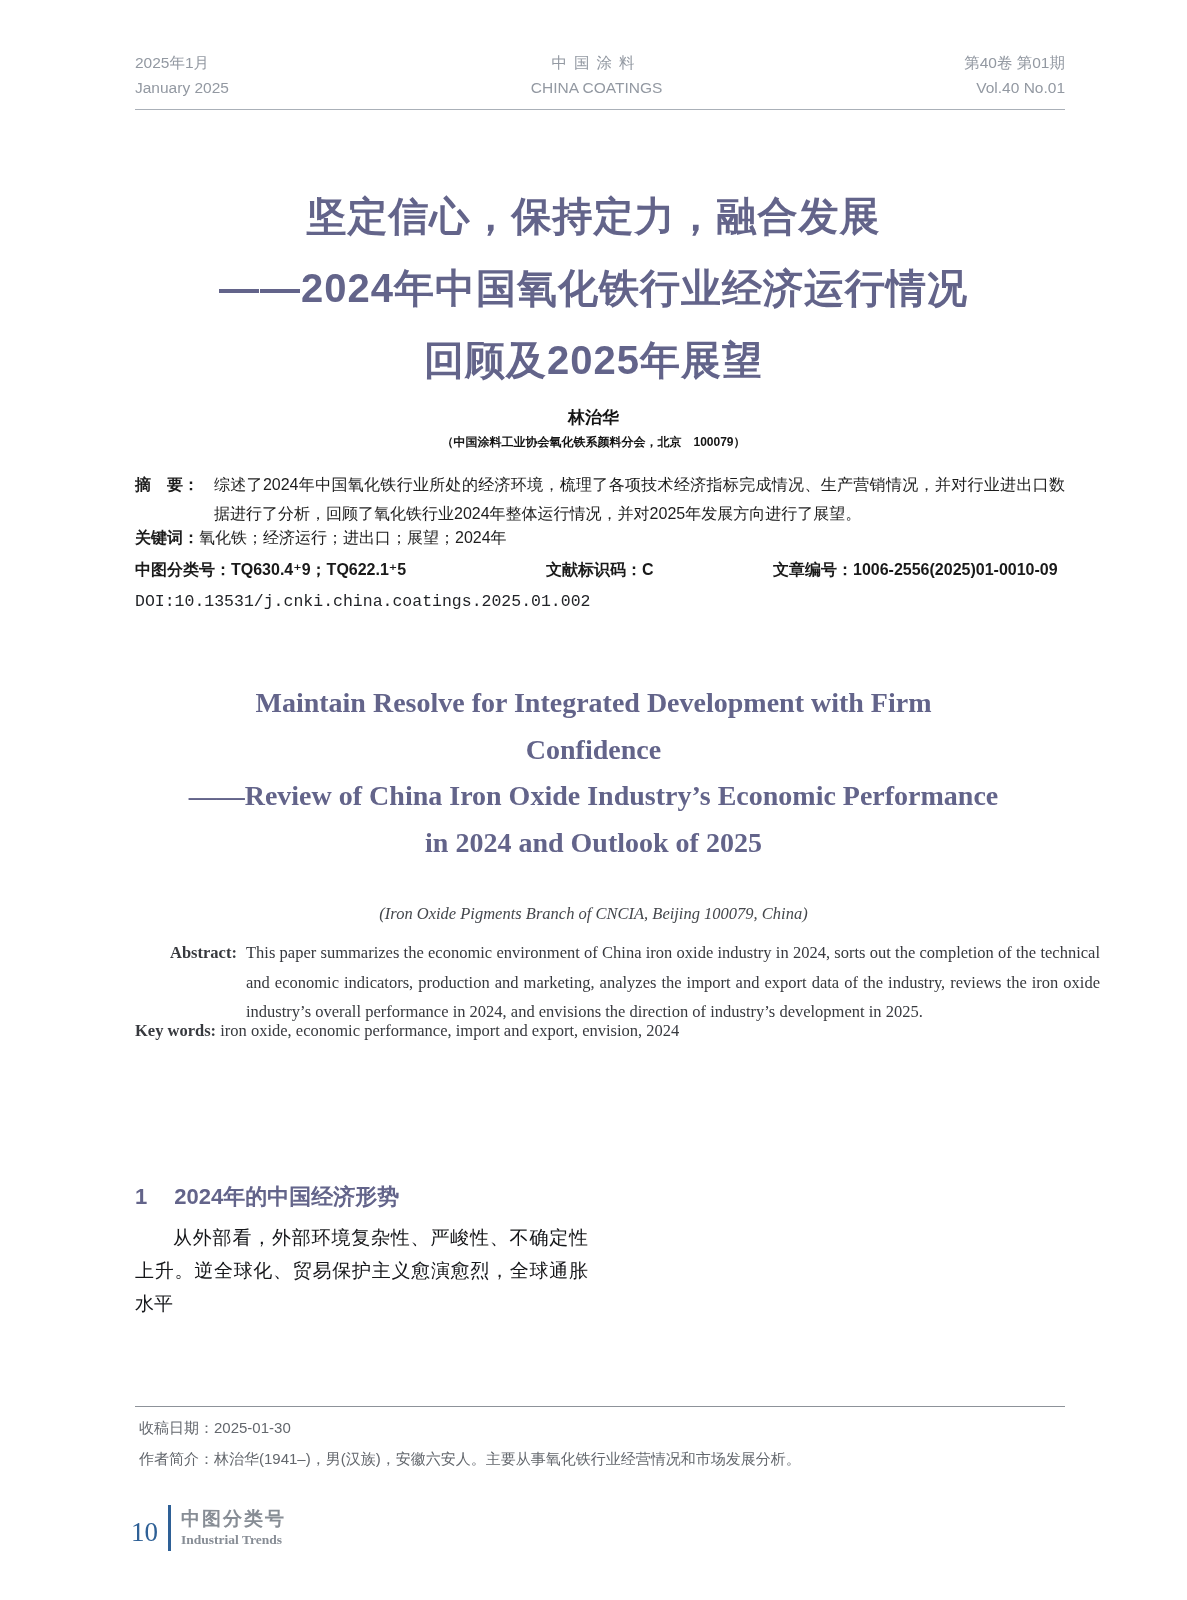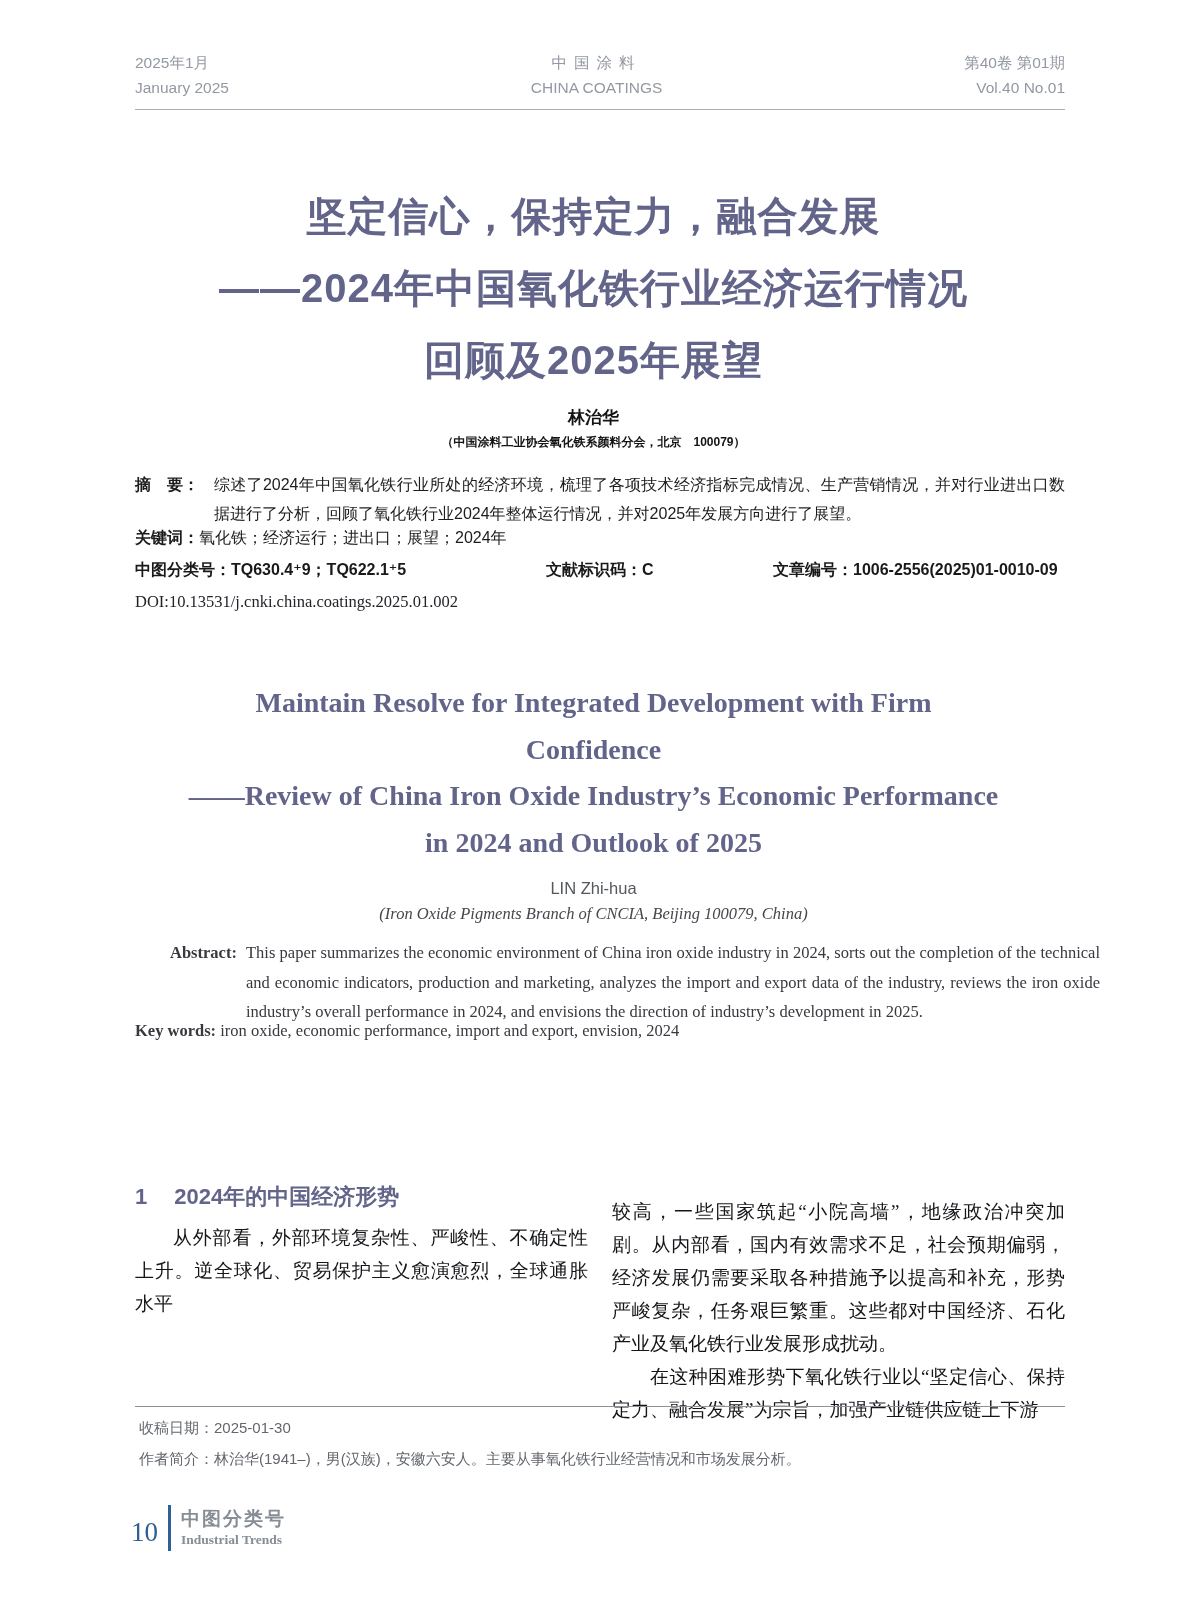--- a/index.html
+++ b/index.html
@@ -34,21 +34,21 @@
   .abstract-cn .hang-text { display:block; padding-left:79px; }
   .keywords-cn { position:absolute; left:135px; top:528px; width:930px; font-size:16px; color:#1c1c1c; }
   .inline-label { font-weight:bold; }
   .meta-row { position:absolute; left:135px; top:560px; width:930px; height:24px;
               font-size:16px; font-weight:600; color:#191919; }
   .meta-row .m-clc  { position:absolute; left:0; }
   .meta-row .m-code { position:absolute; left:411px; }
   .meta-row .m-no   { position:absolute; left:638px; }
   .meta-row .inline-label { font-weight:bold; }
   .doi { position:absolute; left:135px; top:592px; width:930px;
-         font-family:Liberation Serif, serif; font-size:16.5px; color:#222428; }
+         font-family:Liberation Mono, monospace; font-size:16.5px; color:#222428; }
 
   
   .title-en { position:absolute; left:0; top:680px; width:1187px; text-align:center;
               font-family:"Liberation Serif","DejaVu Serif",serif; font-weight:bold;
               color:#63648a; font-size:28px; line-height:46.5px; }
   .author-en { position:absolute; left:0; top:879px; width:1187px; text-align:center;
                font-size:16.5px; color:#54575c; }
   .affil-en  { position:absolute; left:0; top:904px; width:1187px; text-align:center;
                font-style:italic; font-family:"Liberation Serif","DejaVu Serif",serif;
                font-size:16.5px; color:#44474c; }
@@ -142,44 +142,39 @@
 
   <div class="doi">DOI:10.13531/j.cnki.china.coatings.2025.01.002</div>
 
   <div class="title-en">
     <div>Maintain Resolve for Integrated Development with Firm</div>
     <div>Confidence</div>
     <div>——Review of China Iron Oxide Industry’s Economic Performance</div>
     <div>in 2024 and Outlook of 2025</div>
   </div>
 
-  <div class="author-en">LIN Zhi-hua</div>
   <div class="affil-en">(Iron Oxide Pigments Branch of CNCIA, Beijing 100079, China)</div>
 
   <div class="abstract-en hang">
     <span class="hang-label">Abstract:</span>
     <span class="hang-text">This paper summarizes the economic environment of China iron oxide industry in 2024, sorts out the completion of the technical and economic indicators, production and marketing, analyzes the import and export data of the industry, reviews the iron oxide industry’s overall performance in 2024, and envisions the direction of industry’s development in 2025.</span>
   </div>
 
   <div class="keywords-en">
     <span class="inline-label">Key words:</span>&nbsp;<span>iron oxide, economic performance, import and export, envision, 2024</span>
   </div>
 
   <div class="columns">
     <div class="col left">
       <div class="section-heading">
         <span>1</span>
         <span>2024年的中国经济形势</span>
       </div>
       <p>从外部看，外部环境复杂性、严峻性、不确定性上升。逆全球化、贸易保护主义愈演愈烈，全球通胀水平</p>
     </div>
-    <div class="col right">
-      <p class="cont">较高，一些国家筑起“小院高墙”，地缘政治冲突加剧。从内部看，国内有效需求不足，社会预期偏弱，经济发展仍需要采取各种措施予以提高和补充，形势严峻复杂，任务艰巨繁重。这些都对中国经济、石化产业及氧化铁行业发展形成扰动。</p>
-      <p>在这种困难形势下氧化铁行业以“坚定信心、保持定力、融合发展”为宗旨，加强产业链供应链上下游</p>
-    </div>
   </div>
 
   <div class="foot-rule"></div>
   <div class="footnote-received">收稿日期：2025-01-30</div>
   <div class="footnote-bio">作者简介：林治华(1941–)，男(汉族)，安徽六安人。主要从事氧化铁行业经营情况和市场发展分析。</div>
 
   <div class="footer">
     <div class="page-num">10</div>
     <div class="footer-bar"></div>
     <div class="footer-text">

